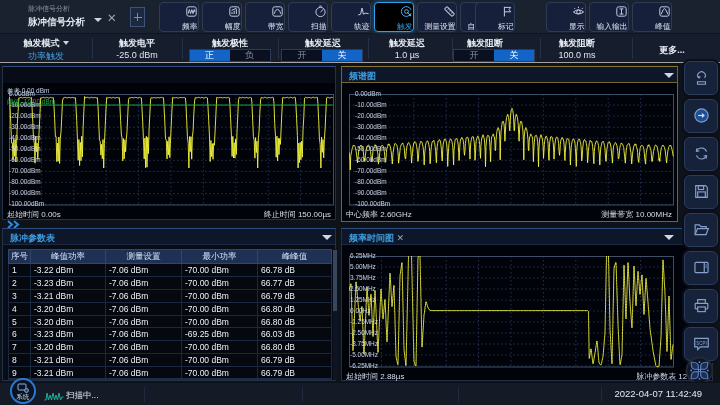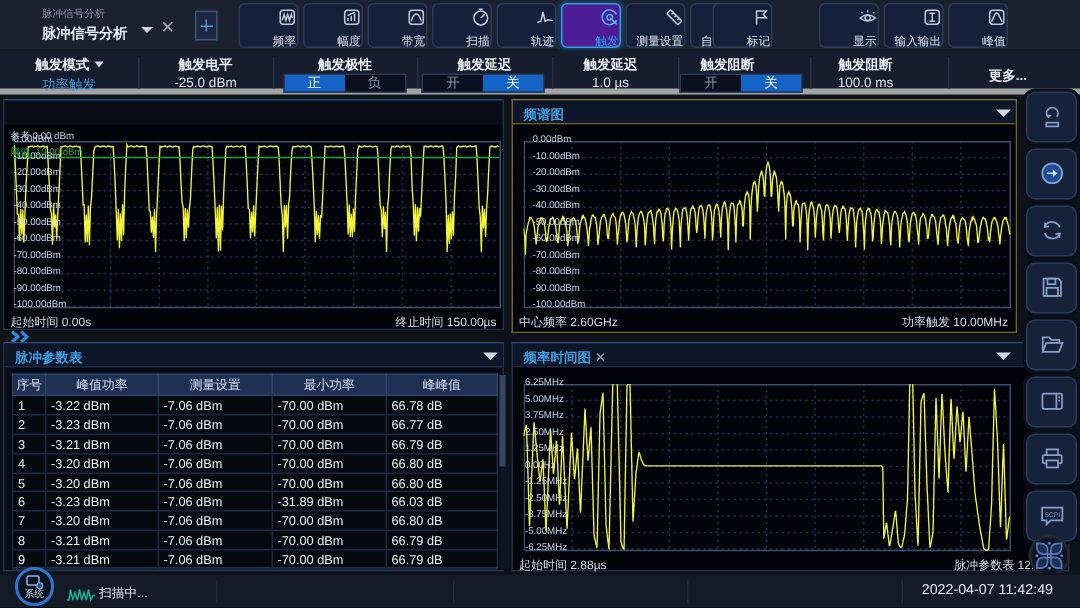--- a/index.html
+++ b/index.html
@@ -10,24 +10,24 @@
 #ttl2{position:absolute;left:28px;top:16px;font-size:9.5px;font-weight:bold;color:#e6ebf3}
 #tcaret{position:absolute;left:94px;top:18px;width:0;height:0;border-left:4px solid transparent;border-right:4px solid transparent;border-top:4.5px solid #cdd5e2}
 #tx{position:absolute;left:107px;top:11px;font-size:11.5px;color:#9aa5b8}
 #plus{position:absolute;left:130px;top:7px;width:15px;height:20px;background:#1c2740;border:1px solid #3e5378}
 #plus:before{content:"";position:absolute;left:2.5px;top:8.5px;width:8px;height:1.6px;background:#4e9be0}
 #plus:after{content:"";position:absolute;left:5.7px;top:5.3px;width:1.6px;height:8px;background:#4e9be0}
 .tbb{position:absolute;top:2px;width:40px;height:30px;background:#16203a;border:1px solid #2e3b55;border-radius:4px;text-align:right;color:#9eb4d8}
 .tbb svg{margin-top:2px;stroke:currentColor;stroke-width:1;fill:none}
 .tbb{color:#c0cadb}
 .tbl{font-size:8px;color:#dfe6f0;line-height:9px;letter-spacing:0;transform:scale(0.97);white-space:nowrap}
-.tbb.sel{border:1px solid #2da0e8;background:#4c1d95;color:#4ab2f0;box-shadow:0 0 4px 1px rgba(45,160,232,0.35)}
+.tbb.sel{border:1px solid #2da0e8;background:#000000;color:#4ab2f0;box-shadow:0 0 4px 1px rgba(45,160,232,0.35)}
 .tbb.sel .tbl{color:#2da0e8}
 
-#set{position:absolute;left:0;top:34px;width:720px;height:29px;background:#161d2c;border-bottom:4px solid #a3a3a3}
+#set{position:absolute;left:0;top:34px;width:720px;height:29px;background:#161d2c;border-bottom:1px solid #a3a3a3}
 .sl{position:absolute;top:3px;font-size:9px;font-weight:bold;color:#e8edf4;text-align:center}
 .sv{position:absolute;top:16px;font-size:9px;color:#e0e6ee;text-align:center}
 .sv.blue{color:#3f9ddf}
 .sep{position:absolute;top:4px;width:1px;height:21px;background:#25304a}
 .caret{display:inline-block;width:0;height:0;border-left:3.5px solid transparent;border-right:3.5px solid transparent;border-top:4px solid #cdd5e2;margin-left:3px;vertical-align:1px}
 .tg{position:absolute;top:14.5px;width:82px;height:13px;border:1px solid #2a3a58;background:#0a101f;display:flex}
 .tgh{width:40px;height:11px;font-size:9px;text-align:center;line-height:11px;color:#8793a8}
 .tgh.on{background:#1464c8;color:#fff}
 
 .panel{position:absolute;background:#070c16;border:1px solid #223048;border-top-color:#2d4d80}
@@ -235,21 +235,21 @@
     <div class="axl" style="left:12.5px;top:45.0px;color:#c9d3e2">-20.00dBm</div>
     <div class="axl" style="left:12.5px;top:56.1px;color:#c9d3e2">-30.00dBm</div>
     <div class="axl" style="left:12.5px;top:67.1px;color:#c9d3e2">-40.00dBm</div>
     <div class="axl" style="left:12.5px;top:78.2px;color:#c9d3e2">-50.00dBm</div>
     <div class="axl" style="left:12.5px;top:89.2px;color:#c9d3e2">-60.00dBm</div>
     <div class="axl" style="left:12.5px;top:100.2px;color:#c9d3e2">-70.00dBm</div>
     <div class="axl" style="left:12.5px;top:111.3px;color:#c9d3e2">-80.00dBm</div>
     <div class="axl" style="left:12.5px;top:122.3px;color:#c9d3e2">-90.00dBm</div>
     <div class="axl" style="left:12.5px;top:133.4px;color:#c9d3e2">-100.00dBm</div>
  <div class="blab" style="left:4px;top:142px">中心频率 2.60GHz</div>
- <div class="blab" style="right:5px;top:142px">功率触发 10.00MHz</div>
+ <div class="blab" style="right:5px;top:142px">测量带宽 10.00MHz</div>
 </div>
 
 <div class="panel" style="left:2px;top:228px;width:334px;height:153px">
  <div class="phead">
       <div class="ptitle">脉冲参数表</div>
       <div class="pdrop" style="left:319px"></div>
     </div>
  <table id="ptab">
       <thead>
         <tr>
@@ -293,21 +293,21 @@
           <td>5</td>
           <td>-3.20 dBm</td>
           <td>-7.06 dBm</td>
           <td>-70.00 dBm</td>
           <td>66.80 dB</td>
         </tr>
         <tr>
           <td>6</td>
           <td>-3.23 dBm</td>
           <td>-7.06 dBm</td>
-          <td>-31.89 dBm</td>
+          <td>-69.25 dBm</td>
           <td>66.03 dB</td>
         </tr>
         <tr>
           <td>7</td>
           <td>-3.20 dBm</td>
           <td>-7.06 dBm</td>
           <td>-70.00 dBm</td>
           <td>66.80 dB</td>
         </tr>
         <tr>

